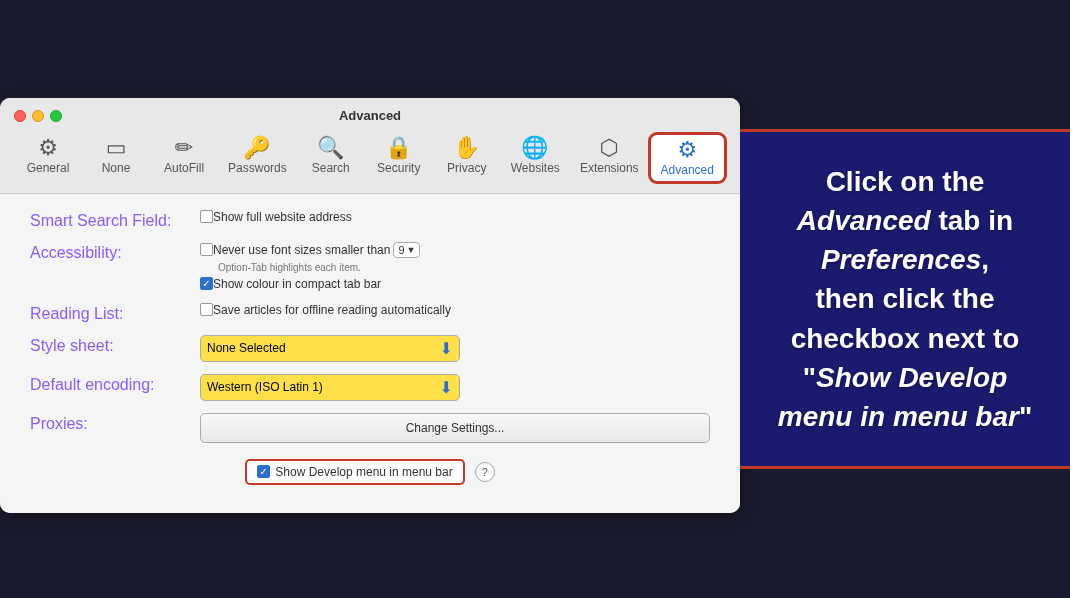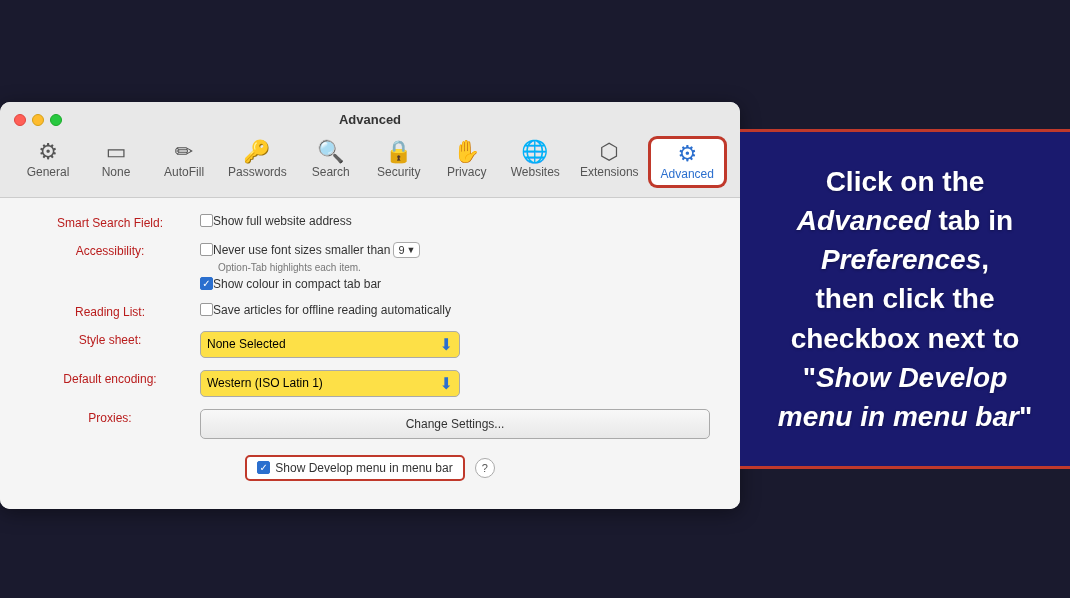--- a/index.html
+++ b/index.html
@@ -115,23 +115,23 @@
       padding: 16px 30px 16px;
     }
 
     .settings-row {
       display: flex;
       align-items: flex-start;
       margin-bottom: 12px;
     }
 
     .row-label {
-      font-size: 12px;
-      color: #b91c1c;
-      text-align: center;
+      font-size: 16px;
+      color: #8b5cf6;
+      text-align: left;
       min-width: 170px;
       padding-right: 10px;
       padding-top: 2px;
       font-weight: 500;
     }
 
     .row-content {
       flex: 1;
       display: flex;
       flex-direction: column;

